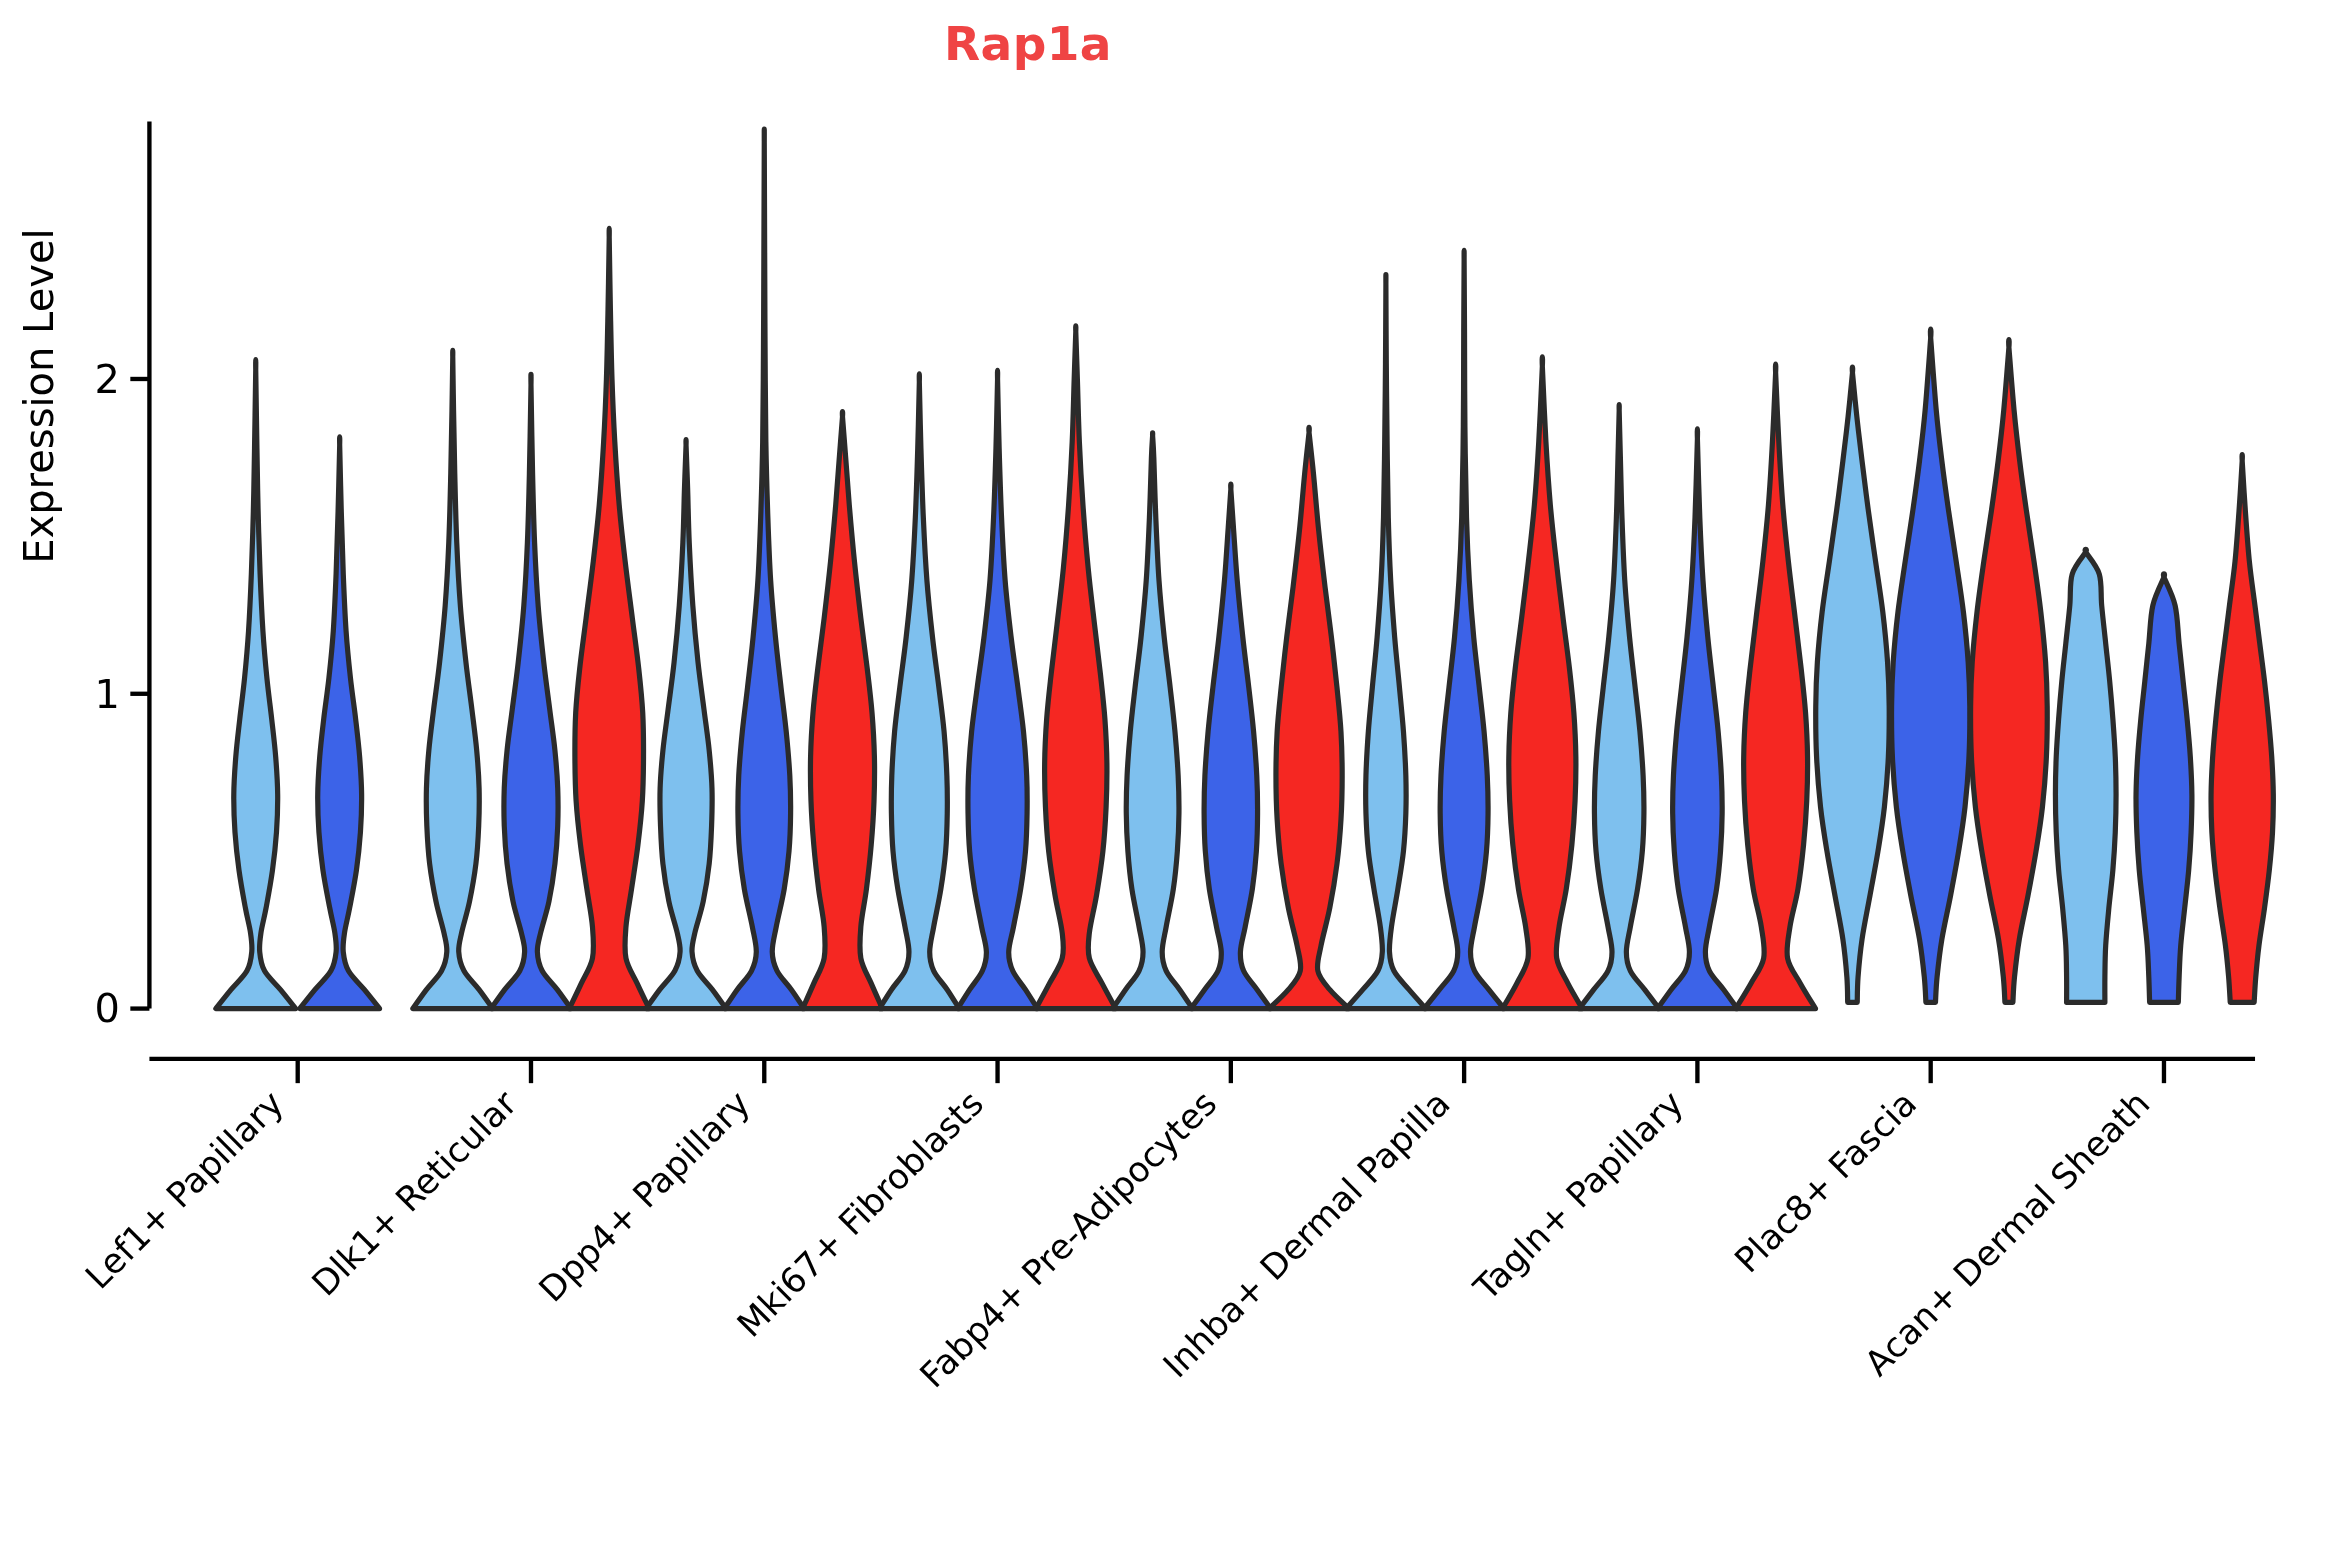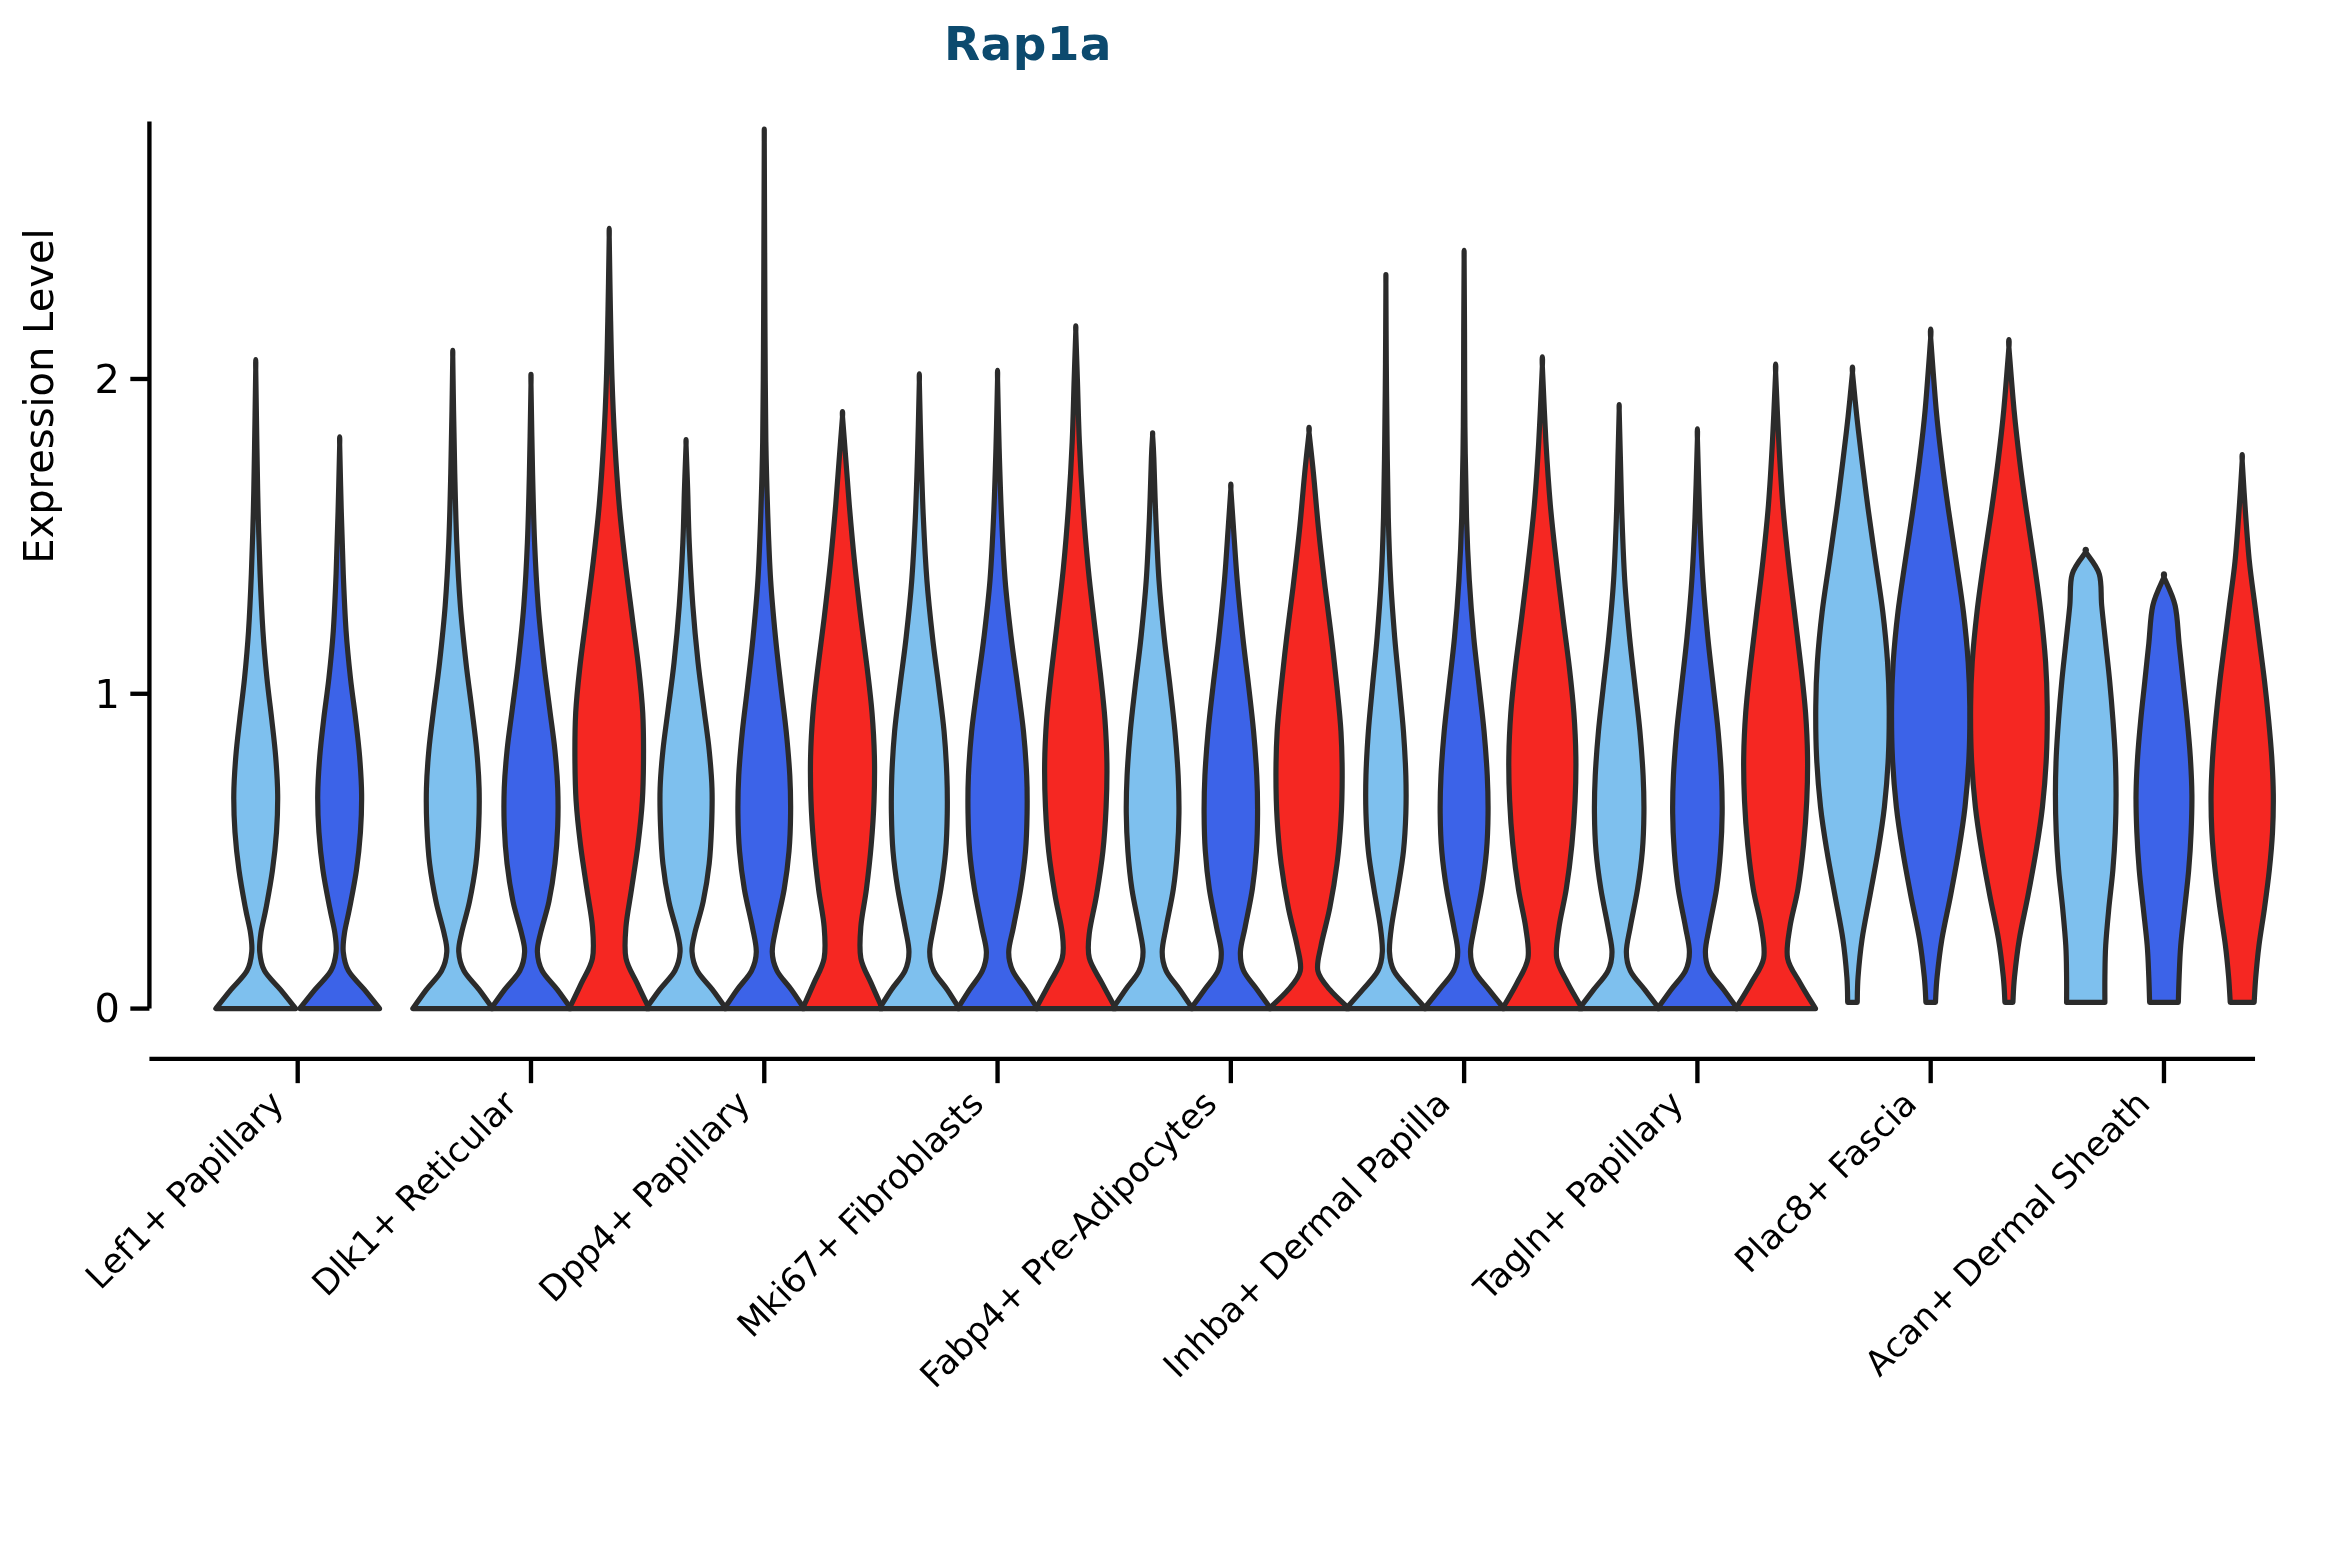--- a/index.html
+++ b/index.html
@@ -1,20 +1,20 @@
 <!DOCTYPE html>
 <html style="font-size:14px"><head>
 <meta charset="utf-8">
 <style>
   html,body{margin:0;padding:0;background:#ffffff;}
   body{width:2342px;height:1561px;font-family:"DejaVu Sans",sans-serif;overflow:hidden;}
   #root{position:relative;width:2342px;height:1561px;background:#fff;}
   #plot-title{
     position:absolute;left:0;top:15.6px;width:2056px;text-align:center;
-    font-family:"DejaVu Sans",sans-serif;font-weight:bold;font-size:47px;color:#0c4a6e;
+    font-family:"DejaVu Sans",sans-serif;font-weight:bold;font-size:47px;color:#ef4444;
     letter-spacing:0.4px;
   }
   #ylabel{
     position:absolute;left:-230px;top:373px;width:538px;text-align:center;
     transform:rotate(-90deg);transform-origin:center center;
     font-family:"DejaVu Sans",sans-serif;font-size:40px;color:#000;
   }
   svg#violin-canvas{position:absolute;left:0;top:0;}
   .ytick-label{font-family:"DejaVu Sans",sans-serif;font-size:46px;fill:#000;}
   .xtick-label{font-family:"DejaVu Sans",sans-serif;font-size:40px;fill:#000;}

